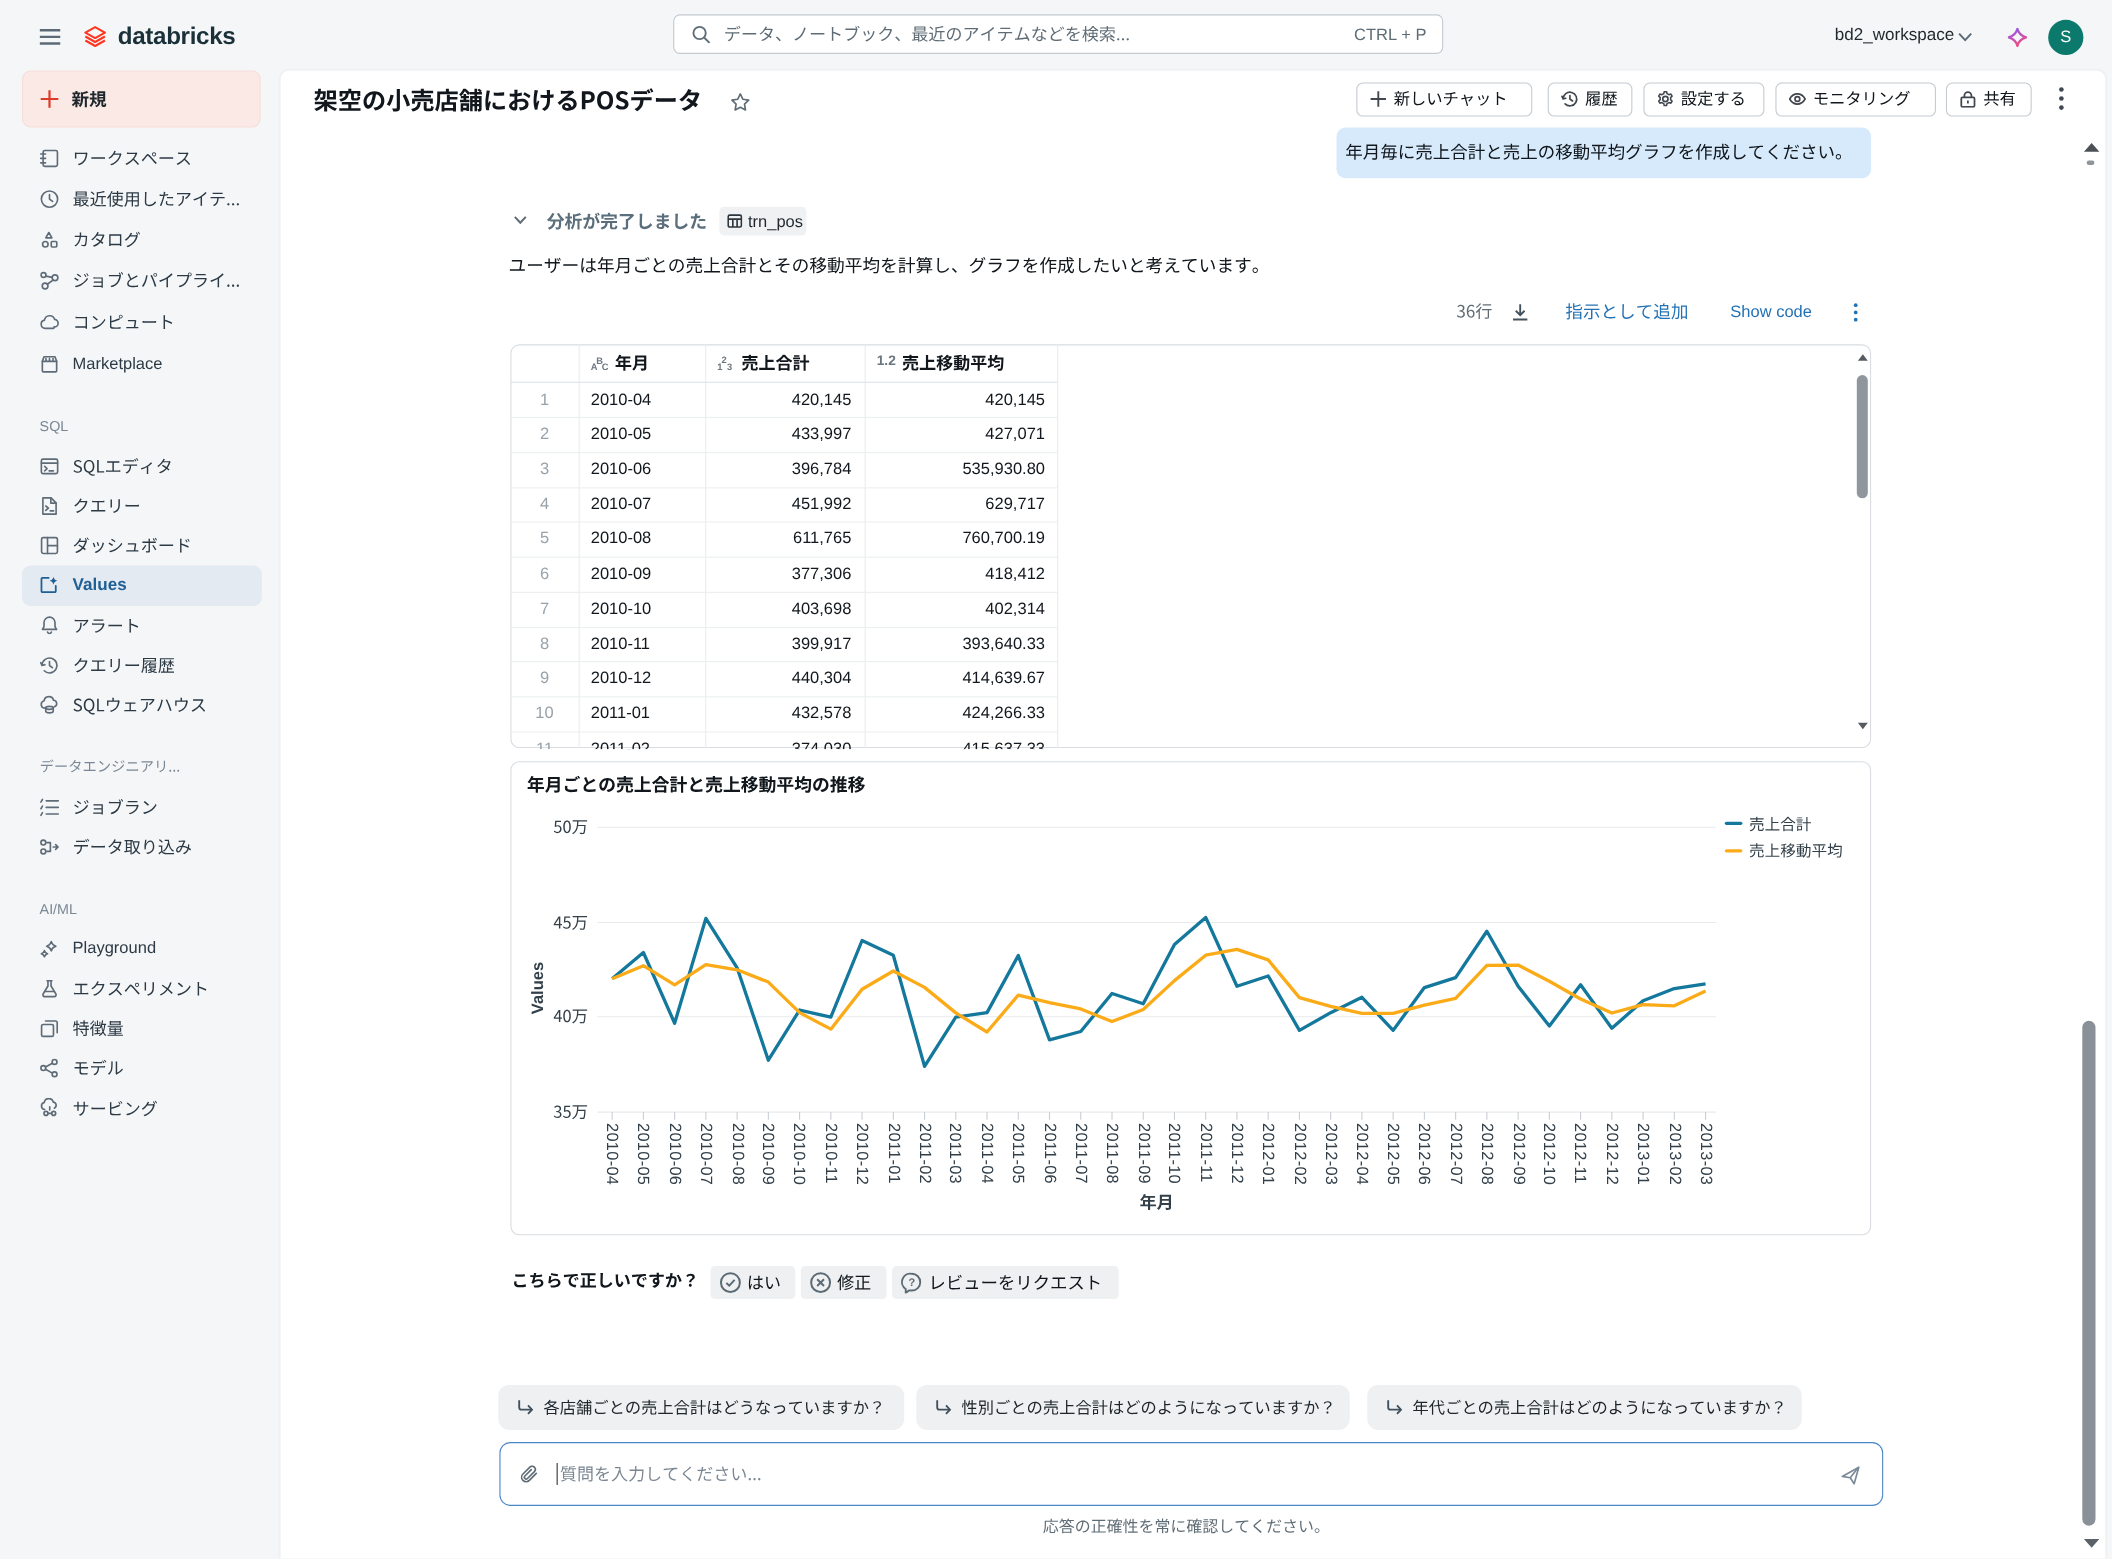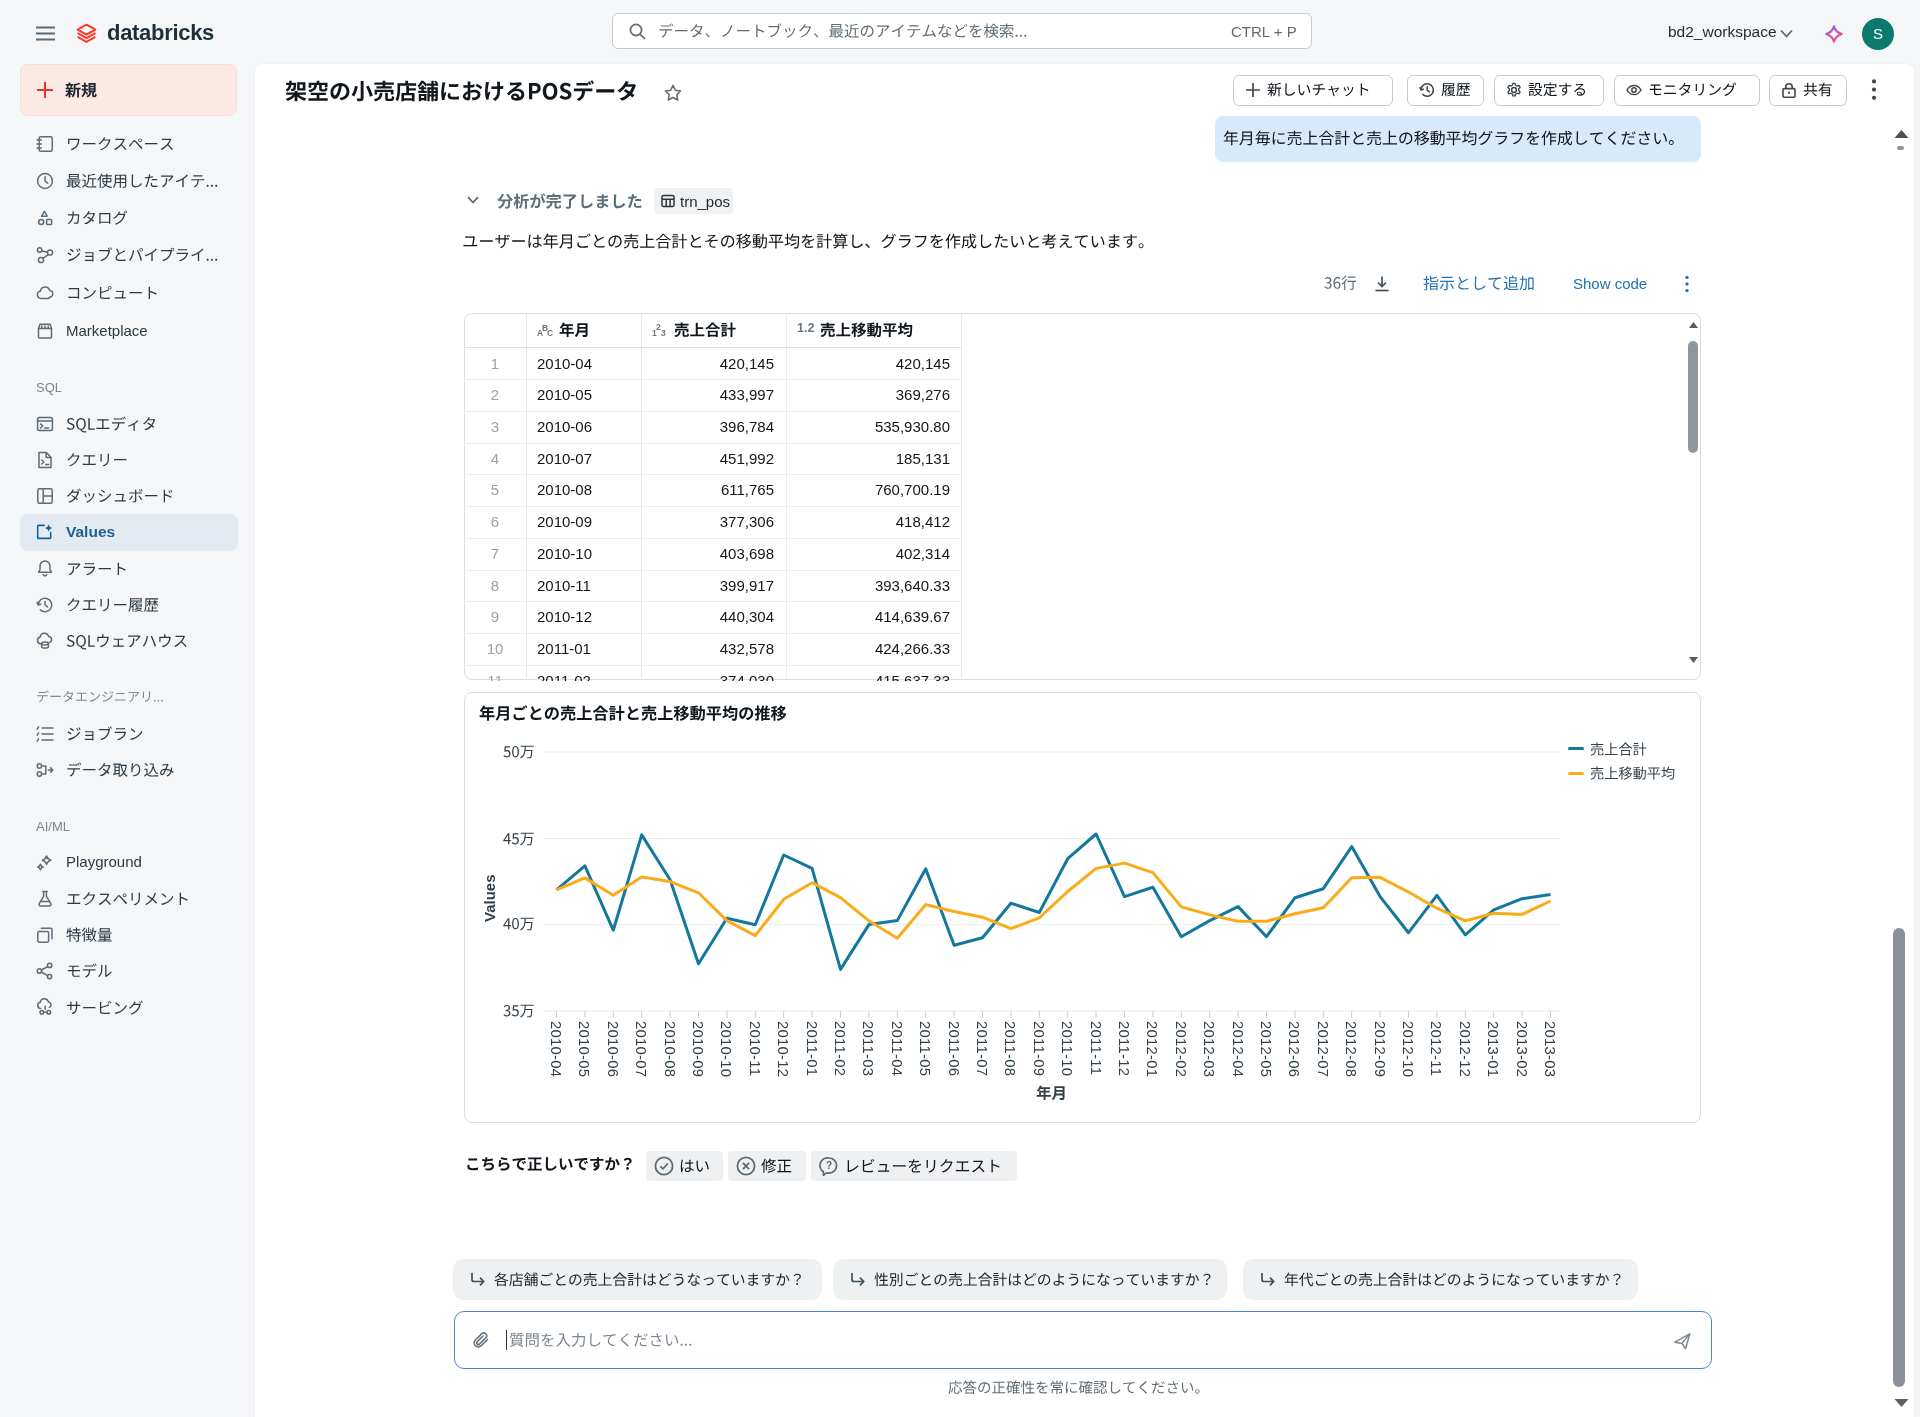--- a/index.html
+++ b/index.html
@@ -826,31 +826,31 @@
         </g>
       </svg></div>
     <div style="position:absolute;left:495px;top:354.6px;font:15px &quot;Liberation Sans&quot;,sans-serif;color:#98a2ab;white-space:nowrap;transform:translateX(-50%)">1</div>
     <div style="position:absolute;left:537px;top:354.6px;font:15px &quot;Liberation Sans&quot;,sans-serif;color:#11171c;white-space:nowrap;">2010-04</div>
     <div style="position:absolute;left:774px;top:354.6px;font:15px &quot;Liberation Sans&quot;,sans-serif;color:#11171c;white-space:nowrap;transform:translateX(-100%)">420,145</div>
     <div style="position:absolute;left:950px;top:354.6px;font:15px &quot;Liberation Sans&quot;,sans-serif;color:#11171c;white-space:nowrap;transform:translateX(-100%)">420,145</div>
     <div style="position:absolute;left:464px;top:379.3px;width:497px;height:1px;background:#eceff1"></div>
     <div style="position:absolute;left:495px;top:386.3px;font:15px &quot;Liberation Sans&quot;,sans-serif;color:#98a2ab;white-space:nowrap;transform:translateX(-50%)">2</div>
     <div style="position:absolute;left:537px;top:386.3px;font:15px &quot;Liberation Sans&quot;,sans-serif;color:#11171c;white-space:nowrap;">2010-05</div>
     <div style="position:absolute;left:774px;top:386.3px;font:15px &quot;Liberation Sans&quot;,sans-serif;color:#11171c;white-space:nowrap;transform:translateX(-100%)">433,997</div>
-    <div style="position:absolute;left:950px;top:386.3px;font:15px &quot;Liberation Sans&quot;,sans-serif;color:#11171c;white-space:nowrap;transform:translateX(-100%)">369,276</div>
+    <div style="position:absolute;left:950px;top:386.3px;font:15px &quot;Liberation Sans&quot;,sans-serif;color:#11171c;white-space:nowrap;transform:translateX(-100%)">427,071</div>
     <div style="position:absolute;left:464px;top:411px;width:497px;height:1px;background:#eceff1"></div>
     <div style="position:absolute;left:495px;top:418px;font:15px &quot;Liberation Sans&quot;,sans-serif;color:#98a2ab;white-space:nowrap;transform:translateX(-50%)">3</div>
     <div style="position:absolute;left:537px;top:418px;font:15px &quot;Liberation Sans&quot;,sans-serif;color:#11171c;white-space:nowrap;">2010-06</div>
     <div style="position:absolute;left:774px;top:418px;font:15px &quot;Liberation Sans&quot;,sans-serif;color:#11171c;white-space:nowrap;transform:translateX(-100%)">396,784</div>
     <div style="position:absolute;left:950px;top:418px;font:15px &quot;Liberation Sans&quot;,sans-serif;color:#11171c;white-space:nowrap;transform:translateX(-100%)">535,930.80</div>
     <div style="position:absolute;left:464px;top:442.7px;width:497px;height:1px;background:#eceff1"></div>
     <div style="position:absolute;left:495px;top:449.7px;font:15px &quot;Liberation Sans&quot;,sans-serif;color:#98a2ab;white-space:nowrap;transform:translateX(-50%)">4</div>
     <div style="position:absolute;left:537px;top:449.7px;font:15px &quot;Liberation Sans&quot;,sans-serif;color:#11171c;white-space:nowrap;">2010-07</div>
     <div style="position:absolute;left:774px;top:449.7px;font:15px &quot;Liberation Sans&quot;,sans-serif;color:#11171c;white-space:nowrap;transform:translateX(-100%)">451,992</div>
-    <div style="position:absolute;left:950px;top:449.7px;font:15px &quot;Liberation Sans&quot;,sans-serif;color:#11171c;white-space:nowrap;transform:translateX(-100%)">185,131</div>
+    <div style="position:absolute;left:950px;top:449.7px;font:15px &quot;Liberation Sans&quot;,sans-serif;color:#11171c;white-space:nowrap;transform:translateX(-100%)">629,717</div>
     <div style="position:absolute;left:464px;top:474.4px;width:497px;height:1px;background:#eceff1"></div>
     <div style="position:absolute;left:495px;top:481.4px;font:15px &quot;Liberation Sans&quot;,sans-serif;color:#98a2ab;white-space:nowrap;transform:translateX(-50%)">5</div>
     <div style="position:absolute;left:537px;top:481.4px;font:15px &quot;Liberation Sans&quot;,sans-serif;color:#11171c;white-space:nowrap;">2010-08</div>
     <div style="position:absolute;left:774px;top:481.4px;font:15px &quot;Liberation Sans&quot;,sans-serif;color:#11171c;white-space:nowrap;transform:translateX(-100%)">611,765</div>
     <div style="position:absolute;left:950px;top:481.4px;font:15px &quot;Liberation Sans&quot;,sans-serif;color:#11171c;white-space:nowrap;transform:translateX(-100%)">760,700.19</div>
     <div style="position:absolute;left:464px;top:506.1px;width:497px;height:1px;background:#eceff1"></div>
     <div style="position:absolute;left:495px;top:513.1px;font:15px &quot;Liberation Sans&quot;,sans-serif;color:#98a2ab;white-space:nowrap;transform:translateX(-50%)">6</div>
     <div style="position:absolute;left:537px;top:513.1px;font:15px &quot;Liberation Sans&quot;,sans-serif;color:#11171c;white-space:nowrap;">2010-09</div>
     <div style="position:absolute;left:774px;top:513.1px;font:15px &quot;Liberation Sans&quot;,sans-serif;color:#11171c;white-space:nowrap;transform:translateX(-100%)">377,306</div>
     <div style="position:absolute;left:950px;top:513.1px;font:15px &quot;Liberation Sans&quot;,sans-serif;color:#11171c;white-space:nowrap;transform:translateX(-100%)">418,412</div>

